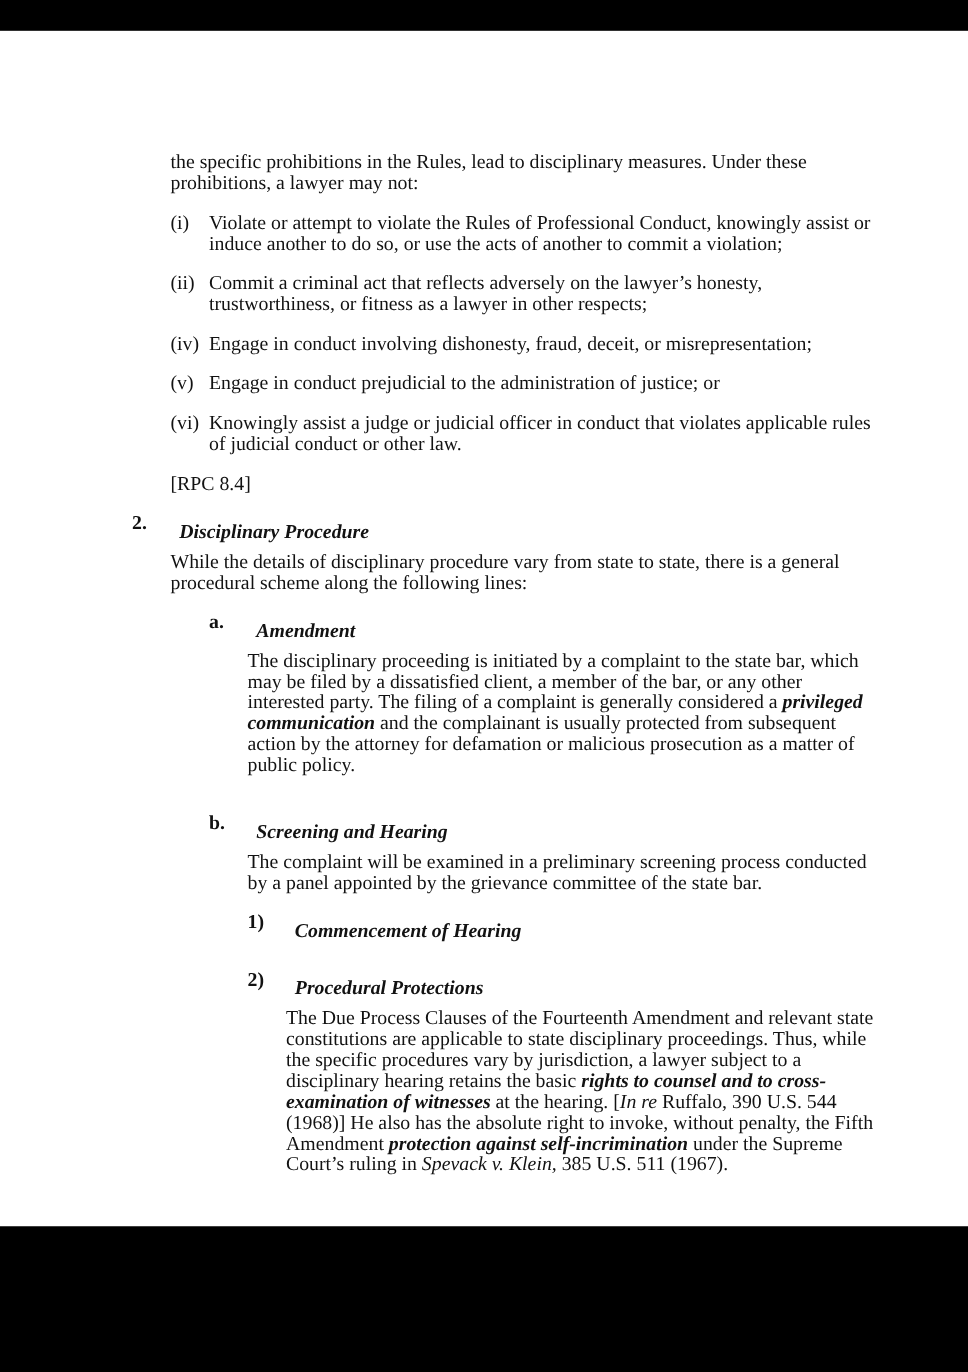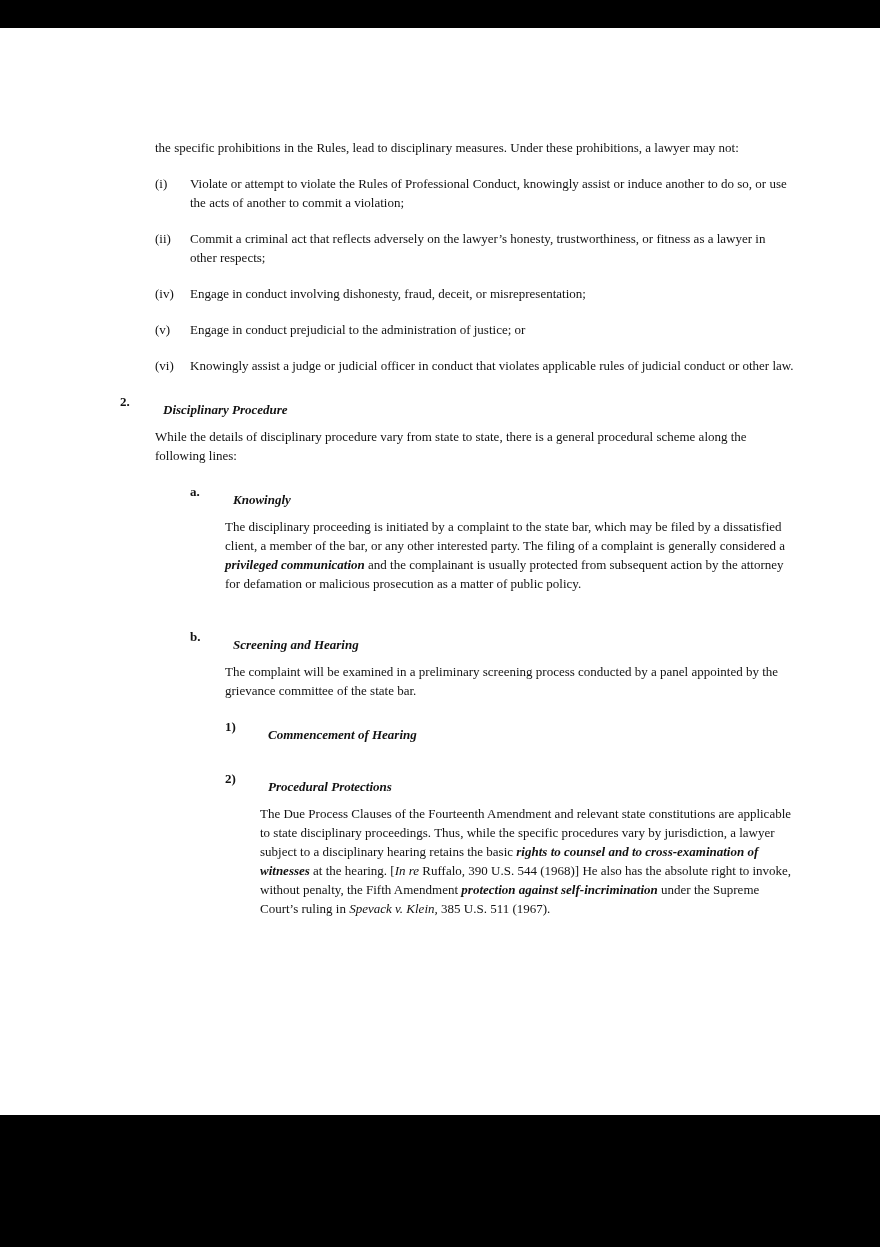--- a/index.html
+++ b/index.html
@@ -10,21 +10,21 @@
     overflow: hidden;
     font-family: "Liberation Serif", "DejaVu Serif", serif;
     color: #121212;
   }
   .letterbox { height: 28px; background: #000000; }
   .page {
     height: 1087px;
     background: #ffffff;
     box-sizing: border-box;
     padding: 110px 85px 0 120px;
-    font-size: 13px;
+    font-size: 18px;
     line-height: 19px;
   }
   p { margin: 0 0 17px 0; }
   .indent1 { margin-left: 35px; }
   .row { display: flex; align-items: flex-start; }
   .marker { flex: 0 0 35px; }
   .flex1 { flex: 1 1 auto; min-width: 0; }
   .bold { font-weight: 700; }
   .heading { font-weight: 700; margin: 8px; font-style: italic; }
   .list-item { margin-bottom: 17px; margin-left: 35px; }
@@ -58,31 +58,32 @@
     <div class="row list-item">
       <span class="marker">(v)</span>
       <span class="flex1">Engage in conduct prejudicial to the administration of justice; or</span>
     </div>
     <div class="row list-item">
       <span class="marker">(vi)</span>
       <span class="flex1">Knowingly assist a judge or judicial officer in conduct that violates applicable rules of judicial conduct or other law.</span>
     </div>
   </div>
 
+  <p class="indent1">[RPC 8.4]</p>
 
   <div class="row">
     <span class="marker bold">2.</span>
     <div class="flex1">
       <div class="heading">Disciplinary Procedure</div>
       <p>While the details of disciplinary procedure vary from state to state, there is a general procedural scheme along the following lines:</p>
 
       <div class="row sub-row">
         <span class="marker bold">a.</span>
         <div class="flex1">
-          <div class="heading">Knowingly</div>
+          <div class="heading">Amendment</div>
           <p><span>The disciplinary proceeding is initiated by a complaint to the state bar, which may be filed by a dissatisfied client, a member of the bar, or any other interested party. The filing of a complaint is generally considered a </span><span class="seg-bi">privileged communication</span><span> and the complainant is usually protected from subsequent action by the attorney for defamation or malicious prosecution as a matter of public policy.</span></p>
         </div>
       </div>
 
       <div class="row sub-row">
         <span class="marker bold">b.</span>
         <div class="flex1">
           <div class="heading">Screening and Hearing</div>
           <p>The complaint will be examined in a preliminary screening process conducted by a panel appointed by the grievance committee of the state bar.</p>
 

